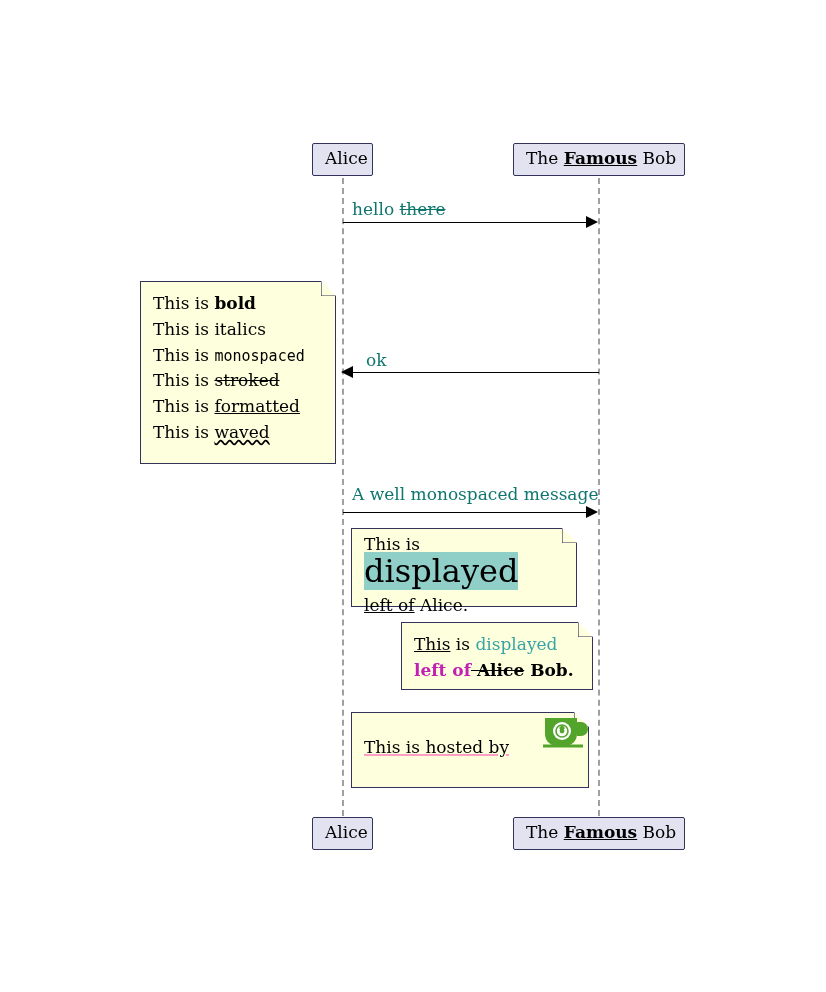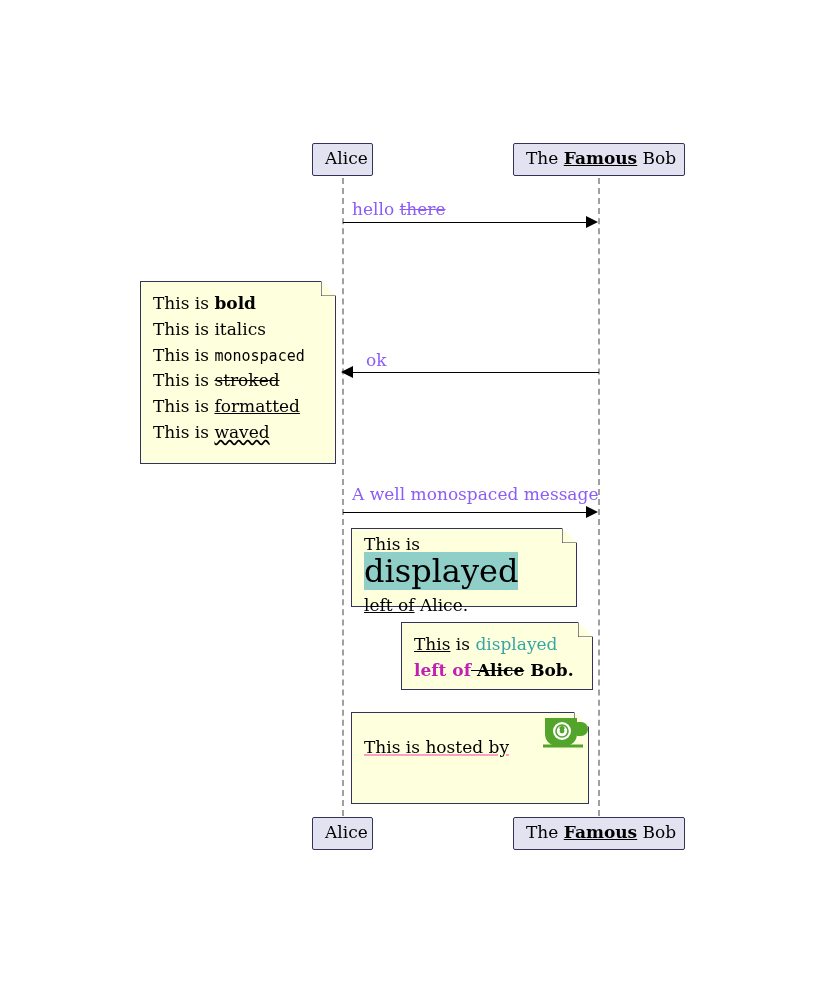--- a/index.html
+++ b/index.html
@@ -56,21 +56,21 @@
     border-left: 12px solid #000;
   }
   .arrow-head-left {
     width: 0; height: 0;
     border-top: 6px solid transparent;
     border-bottom: 6px solid transparent;
     border-right: 12px solid #000;
   }
   .arrow-label {
     font-size: 17px;
-    color: #8b5cf6;
+    color: #0f766e;
     white-space: nowrap;
   }
 
   
   .note {
     background: #feffdd;
     border: 1px solid #32325a;
     box-sizing: border-box;
     font-size: 17px;
     color: #000;
@@ -177,21 +177,21 @@
       <polygon points="0,0 15,15 15,0" fill="#ffffff" stroke="none"></polygon>
     </svg>
     <div>
       <span class="u">This</span><span> is </span><span class="c-teal">displayed</span>
     </div>
     <div>
       <span class="c-magenta b">left of</span><span class="strike b"> Alice</span><span class="b"> Bob.</span>
     </div>
   </div>
 
-  <div class="abs note note-corner" style="left:351px; top:712px; width:238px; height:92px; padding-top:22px;">
+  <div class="abs note note-corner" style="left:351px; top:712px; width:238px; height:76px; padding-top:22px;">
     <svg width="15" height="15" viewBox="0 0 15 15">
       <polygon points="0,0 15,15 0,15" fill="#feffdd" stroke="none"></polygon>
       <polyline points="0,0 0,15 15,15" fill="none" stroke="#32325a" stroke-width="1.2"></polyline>
       <polygon points="0,0 15,15 15,0" fill="#ffffff" stroke="none"></polygon>
     </svg>
     <div style="display:flex; align-items:center;">
       <span class="pink-underline">This is hosted by </span>
       <span style="display:inline-block; margin-left:3px;">
         <svg width="48" height="40" viewBox="0 0 48 40">
           <path d="M4 6 h32 v16 a12 12 0 0 1 -12 12 h-8 a12 12 0 0 1 -12 -12 z" fill="#52a52a"></path>

